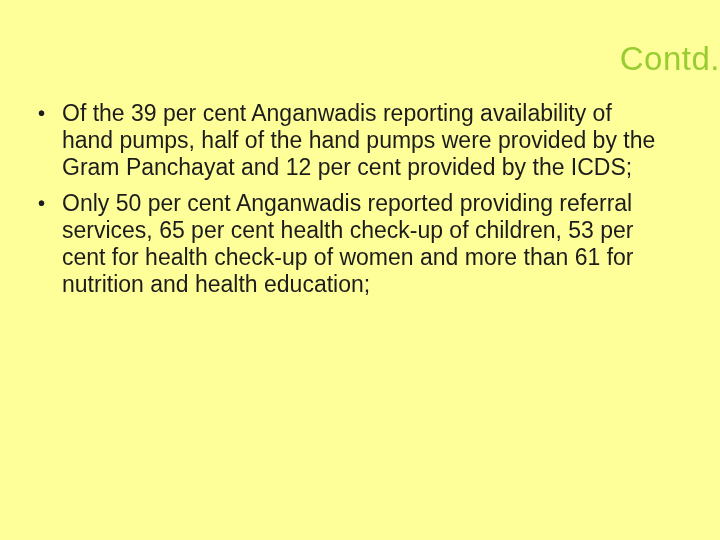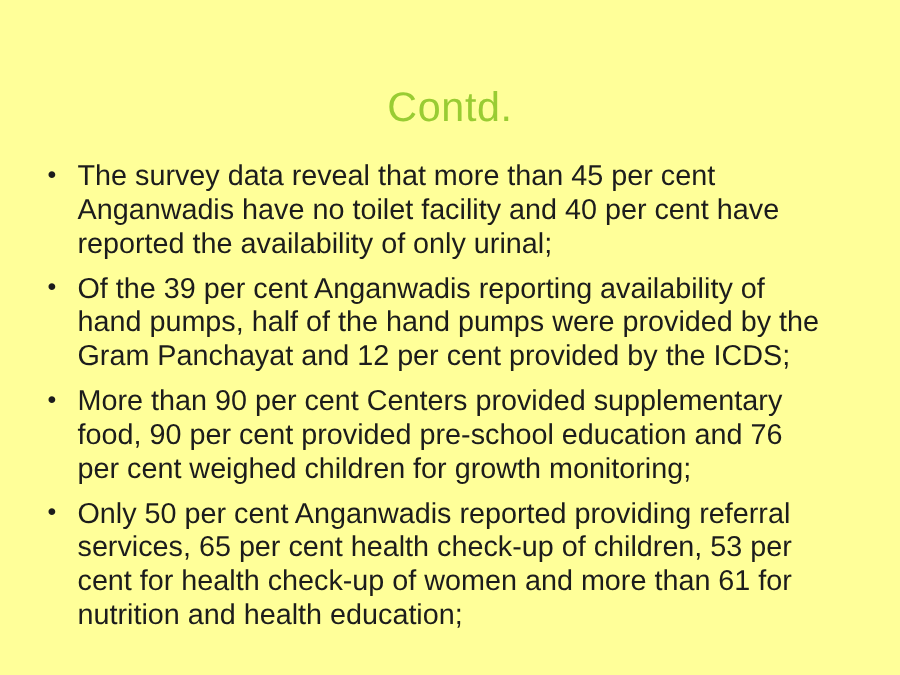--- a/index.html
+++ b/index.html
@@ -11,24 +11,24 @@
     position: relative;
     width: 720px;
     height: 540px;
     background: #FFFF99;
     overflow: hidden;
     font-family: "Liberation Sans", sans-serif;
     box-sizing: border-box;
   }
   .slide-title {
     margin: 0;
-    padding-top: 66px;
+    padding-top: 39px;
     height: 40px;
     line-height: 40px;
-    text-align: center;
+    text-align: right;
     font-size: 33px;
     font-weight: 400;
     color: #99CC33;
     letter-spacing: 0.5px;
   }
   .bullet-list {
     list-style: none;
     margin: 21px 28px 0 38px;
     padding: 0;
   }
@@ -56,18 +56,18 @@
     display: inline;
   }
 </style>
 </head>
 <body>
 
 <div class="slide">
   <h1 class="slide-title">Contd.</h1>
 
   <ul class="bullet-list">
-      <li class="bullet-item"><span class="bullet-marker">•</span><span class="bullet-text">The survey data reveal that more than 45 per cent Anganwadis have no toilet facility and 40 per cent have reported the availability of only urinal;</span></li>
+      <li class="bullet-item"><span class="bullet-marker">•</span></li>
       <li class="bullet-item"><span class="bullet-marker">•</span><span class="bullet-text">Of the 39 per cent Anganwadis reporting availability of hand pumps, half of the hand pumps were provided by the Gram Panchayat and 12 per cent provided by the ICDS;</span></li>
-      <li class="bullet-item"><span class="bullet-marker">•</span><span class="bullet-text">More than 90 per cent Centers provided supplementary food, 90 per cent provided pre-school education and 76 per cent weighed children for growth monitoring;</span></li>
+      <li class="bullet-item"><span class="bullet-marker">•</span></li>
       <li class="bullet-item"><span class="bullet-marker">•</span><span class="bullet-text">Only 50 per cent Anganwadis reported providing referral services, 65 per cent health check-up of children, 53 per cent for health check-up of women and more than 61 for nutrition and health education;</span></li>
     </ul>
 </div>
 
 </body></html>

